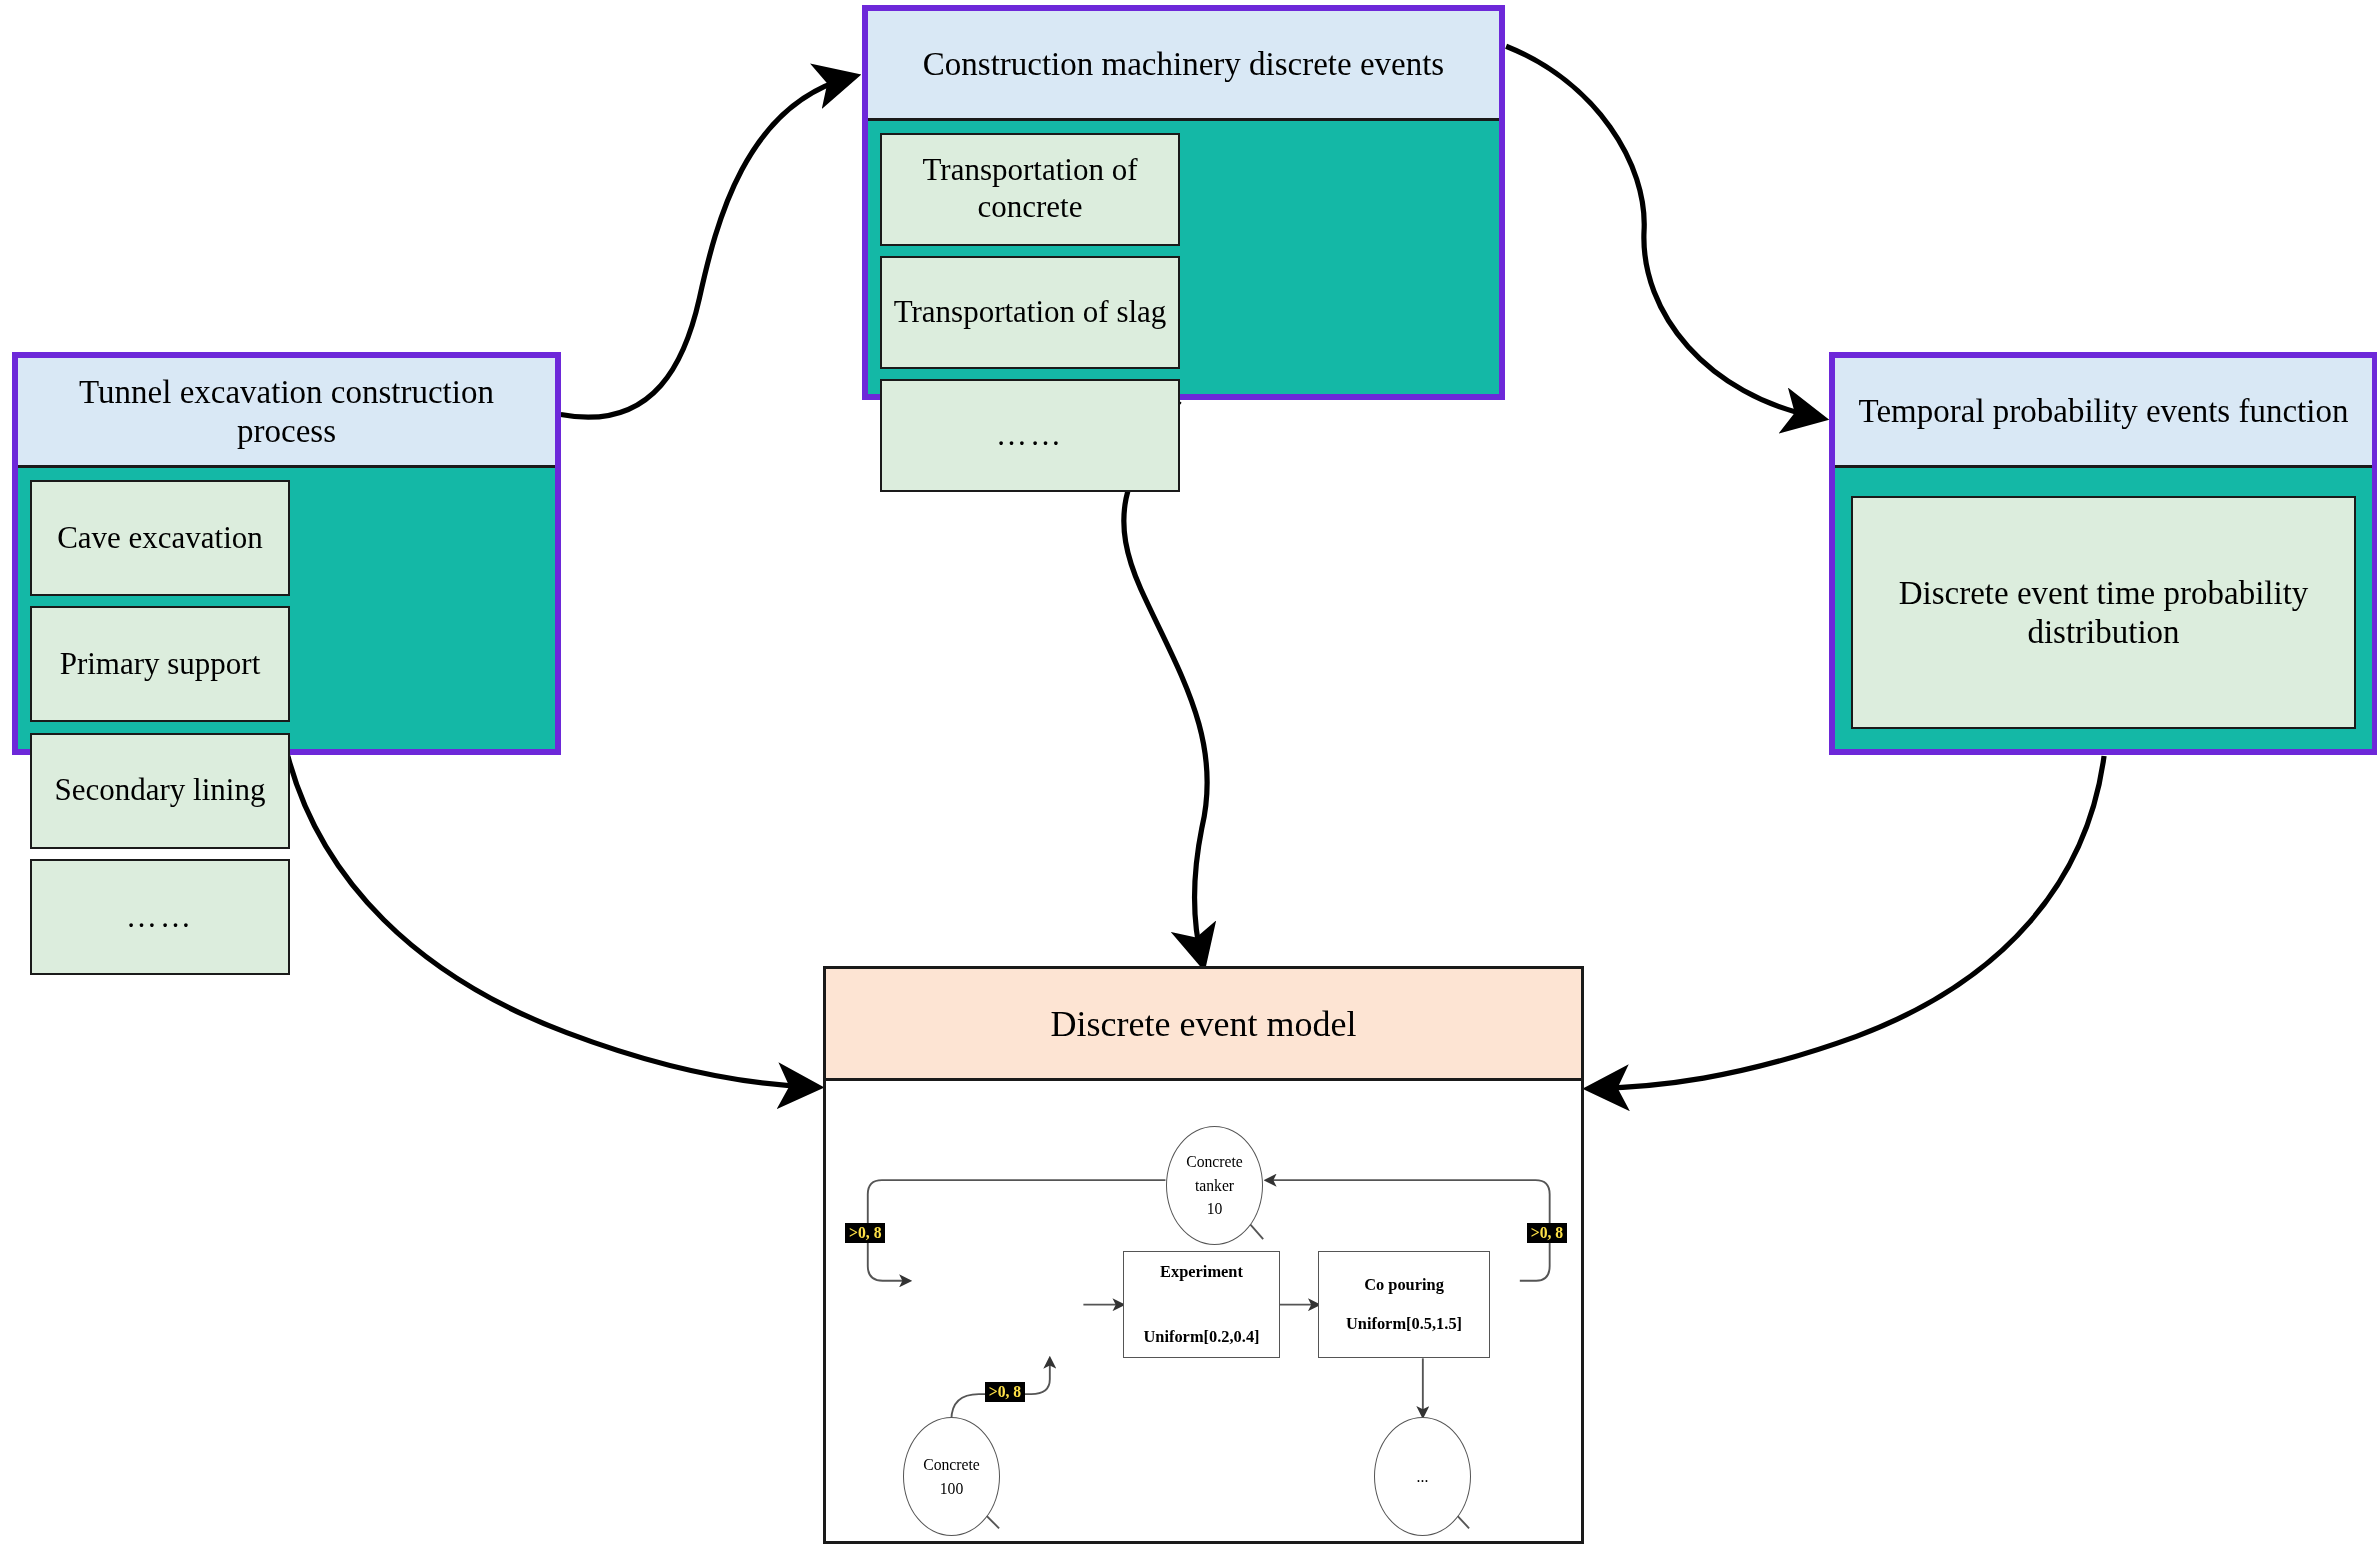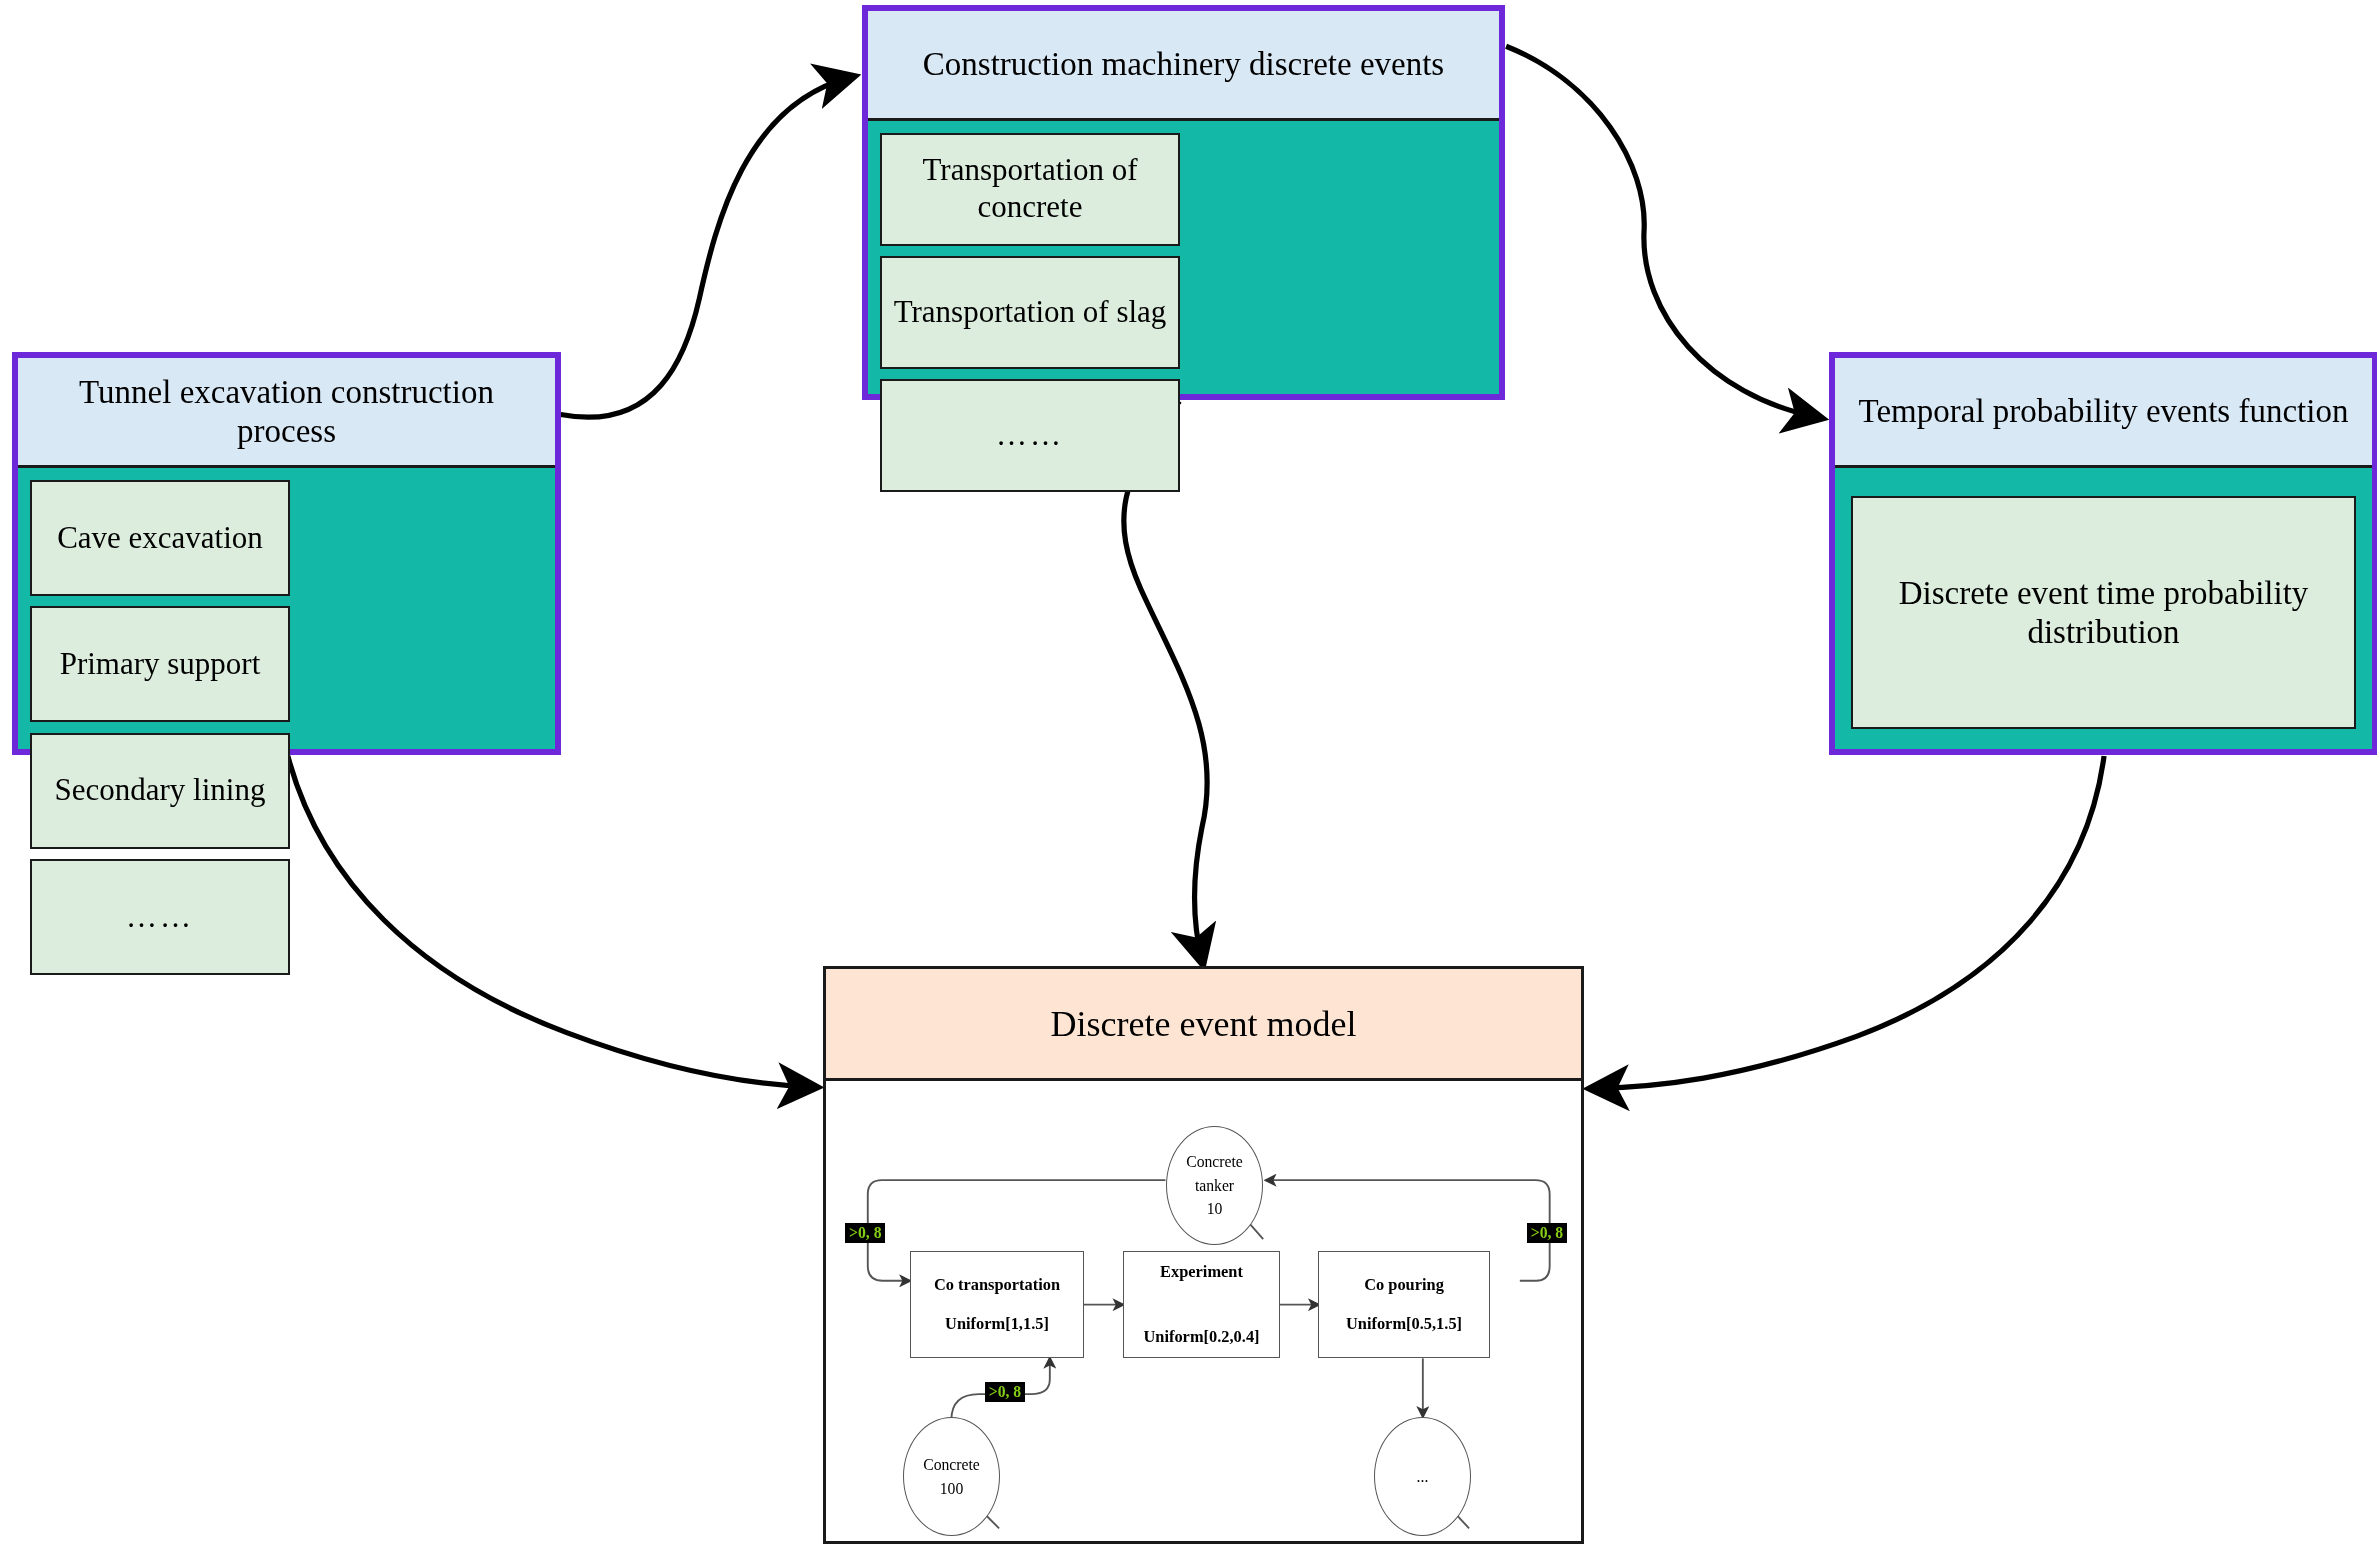--- a/index.html
+++ b/index.html
@@ -138,21 +138,21 @@
     justify-content:center;
     text-align:center;
     font-size:15.7px;
     line-height:1.5;
     z-index:3;
   }
   .inner-res span{ display:block; }
   .cond{
     position:absolute;
     background:#000;
-    color:#84cc16;
+    color:#fde047;
     font-size:15.7px;
     font-weight:bold;
     font-family:"Liberation Serif","DejaVu Serif",serif;
     padding:1.5px 3.7px 2.2px 3.7px;
     white-space:nowrap;
     z-index:4;
     line-height:1.05;
   }
 </style>
 </head>
@@ -232,24 +232,20 @@
         <path d="M 200 568 L 232 600" fill="none" stroke="#555" stroke-width="2.5"></path>
         <path d="M 832 568 L 862 600" fill="none" stroke="#555" stroke-width="2.5"></path>
       </svg>
 
       <div class="inner-res" style="left:340px; top:45px; width:97px; height:119px;">
         <span>Concrete</span>
         <span>tanker</span>
         <span>10</span>
       </div>
 
-      <div class="inner-node" style="left:84px; top:170px; width:174px; height:107px;">
-        <span>Co transportation</span>
-        <span>Uniform[1,1.5]</span>
-      </div>
 
       <div class="inner-node" style="left:297px; top:170px; width:157px; height:107px;gap:39px;">
         <span>Experiment</span>
         <span>Uniform[0.2,0.4]</span>
       </div>
 
       <div class="inner-node" style="left:492px; top:170px; width:172px; height:107px;">
         <span>Co pouring</span>
         <span>Uniform[0.5,1.5]</span>
       </div>

